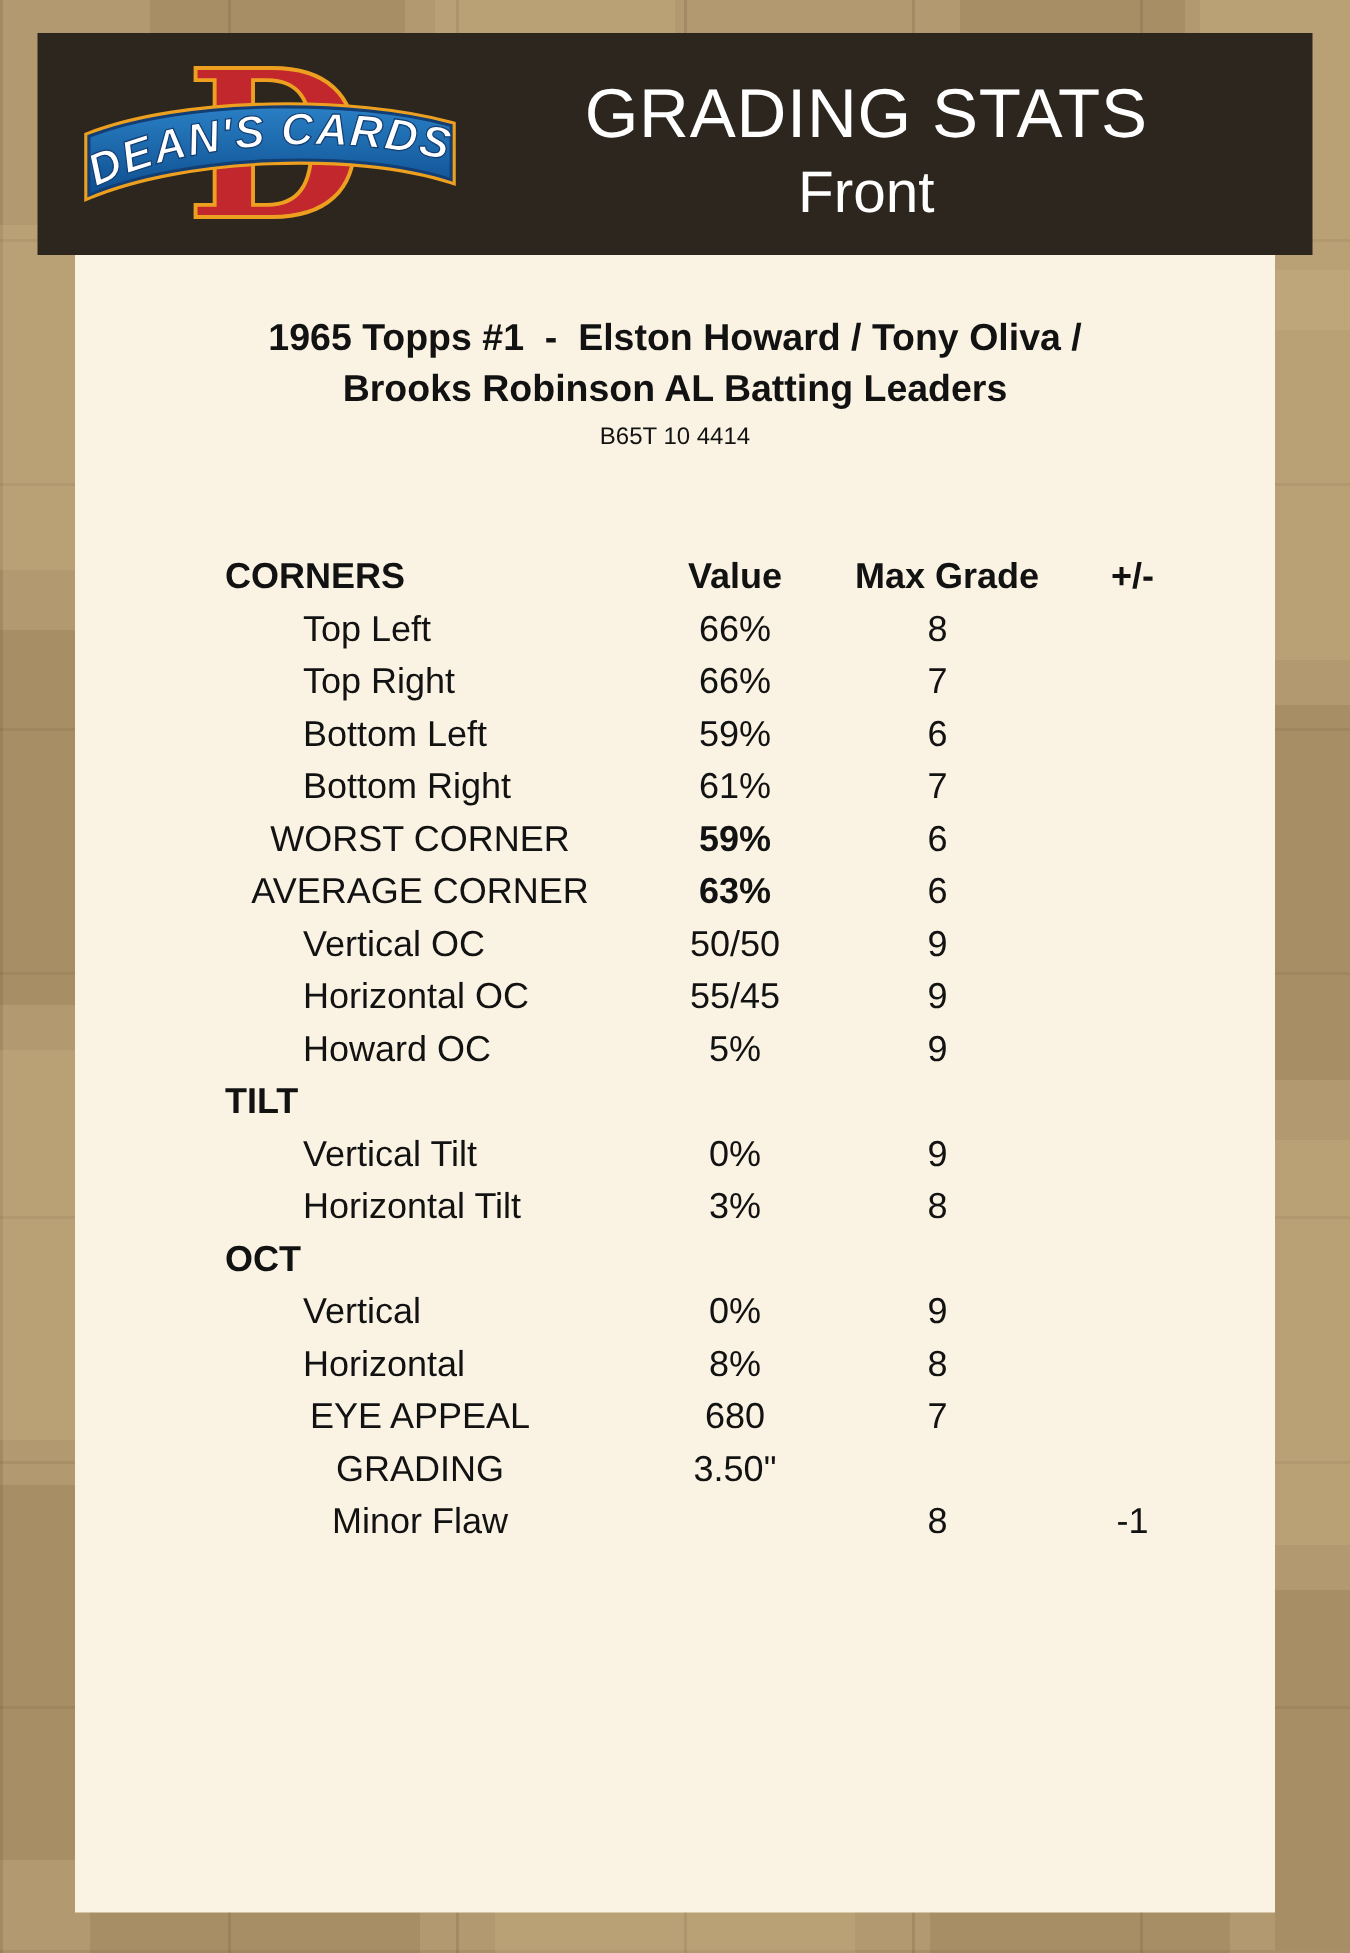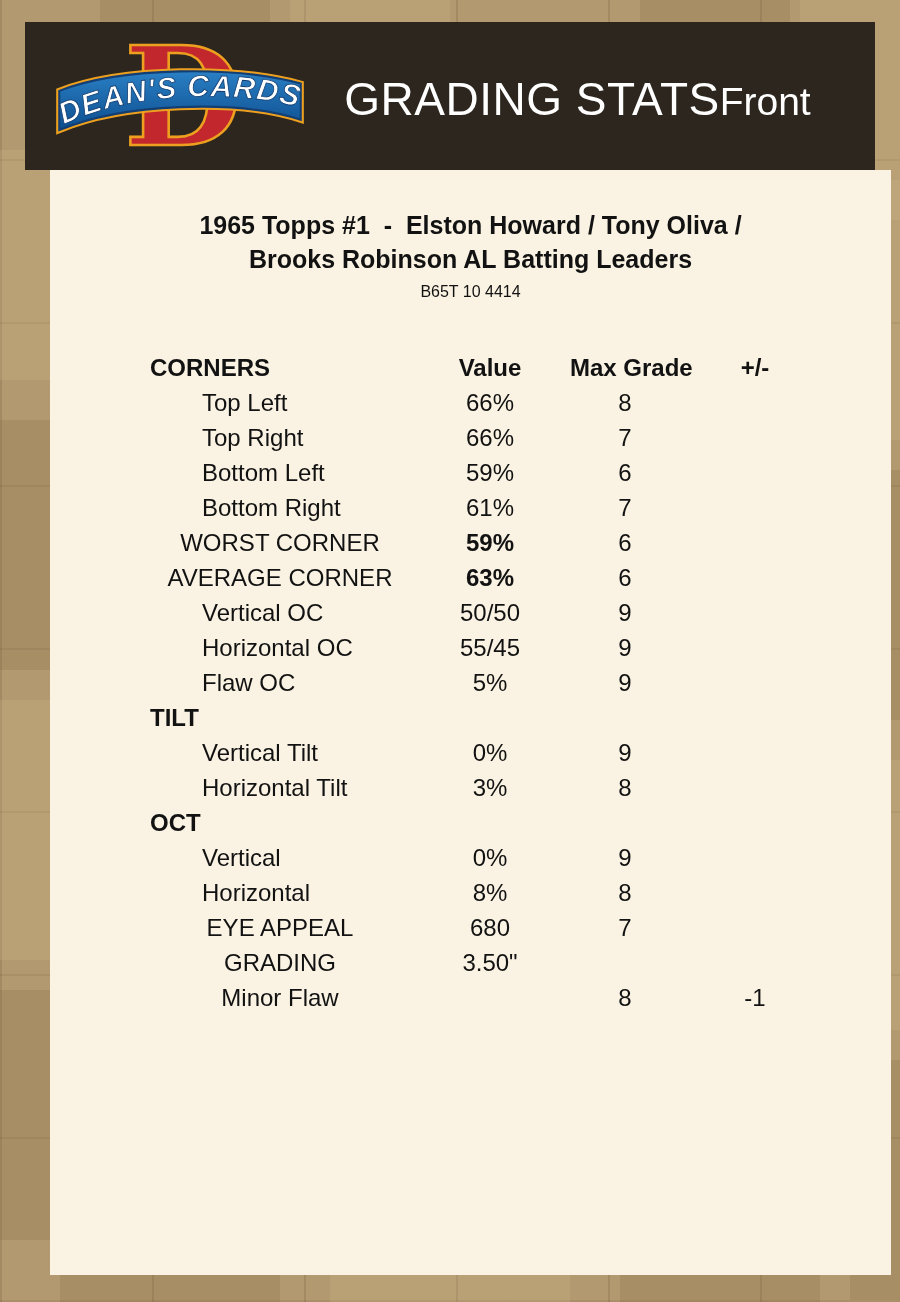--- a/index.html
+++ b/index.html
@@ -10,30 +10,30 @@
     background:
       repeating-linear-gradient(90deg, rgba(100,78,48,.20) 0 2px, transparent 2px 152px),
       repeating-linear-gradient(0deg, rgba(100,78,48,.13) 0 2px, transparent 2px 163px);}
   .bgc{position:absolute;opacity:.20;}
   .bgc.d{background:#7e6540;}
   .bgc.l{background:#d2bd93;}
 
   .header{position:absolute;left:25px;top:22px;width:850px;height:148px;background:#2d261e;}
   .logo{position:absolute;left:26px;top:6px;width:258px;height:136px;}
   .header-text{position:absolute;left:300px;right:45px;top:0;bottom:0;display:flex;
-     flex-direction:row;align-items:center;justify-content:center;color:#ffffff;padding-top:6px;}
+     flex-direction:column;align-items:center;justify-content:center;color:#ffffff;padding-top:6px;}
   .header-title{font-size:46px;letter-spacing:.5px;}
   .header-subtitle{font-size:39px;margin-top:5px;}
 
-  .card{position:absolute;left:50px;top:170px;width:800px;height:1105px;background:#faf3e3;color:#121212;padding-left:41px;}
+  .card{position:absolute;left:50px;top:170px;width:800px;height:1105px;background:#faf3e3;color:#121212;}
   .card-title{position:absolute;top:38px;left:0;width:100%;text-align:center;font-weight:bold;
      font-size:25px;line-height:34px;}
   .serial{position:absolute;top:113px;left:0;width:100%;text-align:center;font-size:16px;}
 
-  .stats{position:absolute;top:180px;left:0;width:100%;}
+  .stats{position:absolute;top:197px;left:0;width:100%;}
   .trow{display:grid;grid-template-columns:260px 160px 110px 150px;padding-left:100px;
      height:35px;line-height:35px;font-size:24px;white-space:nowrap;}
   .cell{overflow:visible;}
   .cell.value,.cell.grade,.cell.pm{text-align:center;}
   .thead .cell{font-weight:bold;}
   .trow.gap{margin-top:16px;}
   .trow.section .cell.label{font-weight:bold;}
   .trow.bold .cell.label{font-weight:normal;text-align:center;}
   .trow.bold-value .cell.value{font-weight:bold;}
   .trow.indent .cell.label{padding-left:52px;}
@@ -148,21 +148,21 @@
           <div class="cell grade">9</div>
           <div class="cell pm"></div>
         </div>
         <div class="trow indent">
           <div class="cell label">Horizontal OC</div>
           <div class="cell value">55/45</div>
           <div class="cell grade">9</div>
           <div class="cell pm"></div>
         </div>
         <div class="trow indent">
-          <div class="cell label">Flaw OC</div>
+          <div class="cell label">Howard OC</div>
           <div class="cell value">5%</div>
           <div class="cell grade">9</div>
           <div class="cell pm"></div>
         </div>
         <div class="trow section">
           <div class="cell label">TILT</div>
           <div class="cell value"></div>
           <div class="cell grade"></div>
           <div class="cell pm"></div>
         </div>

